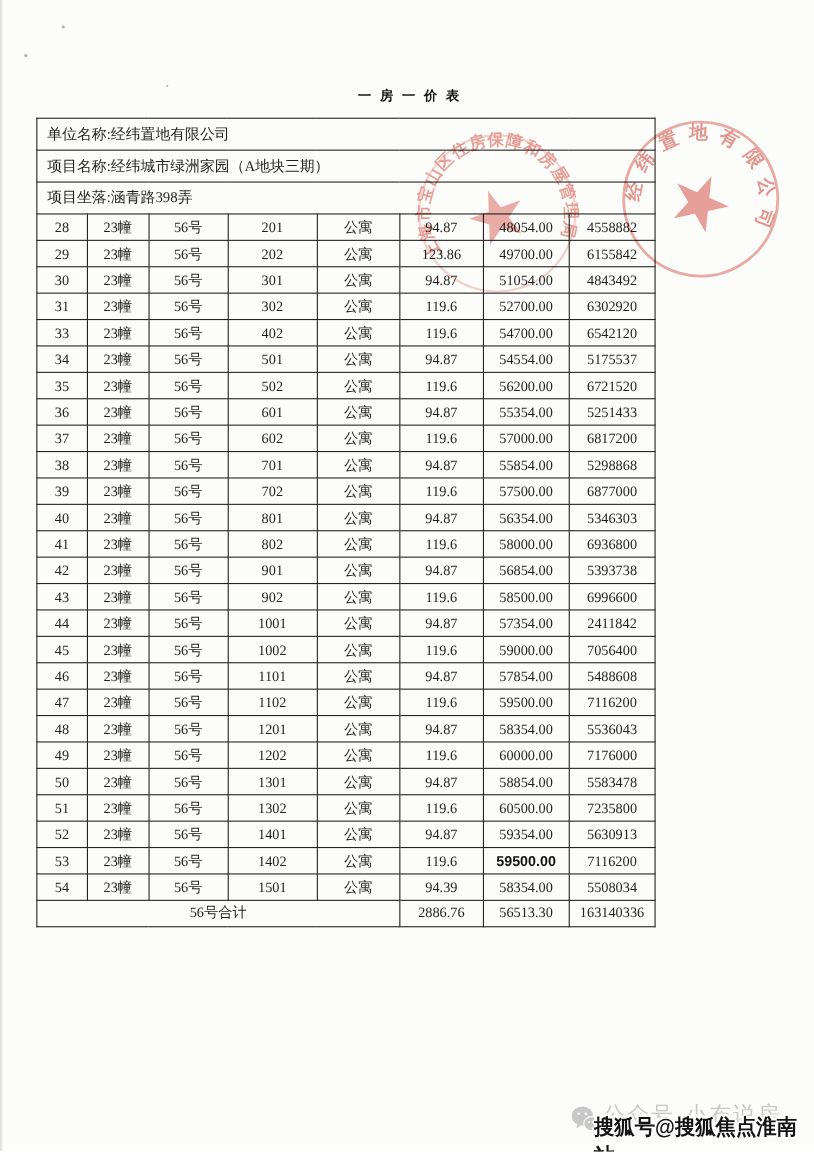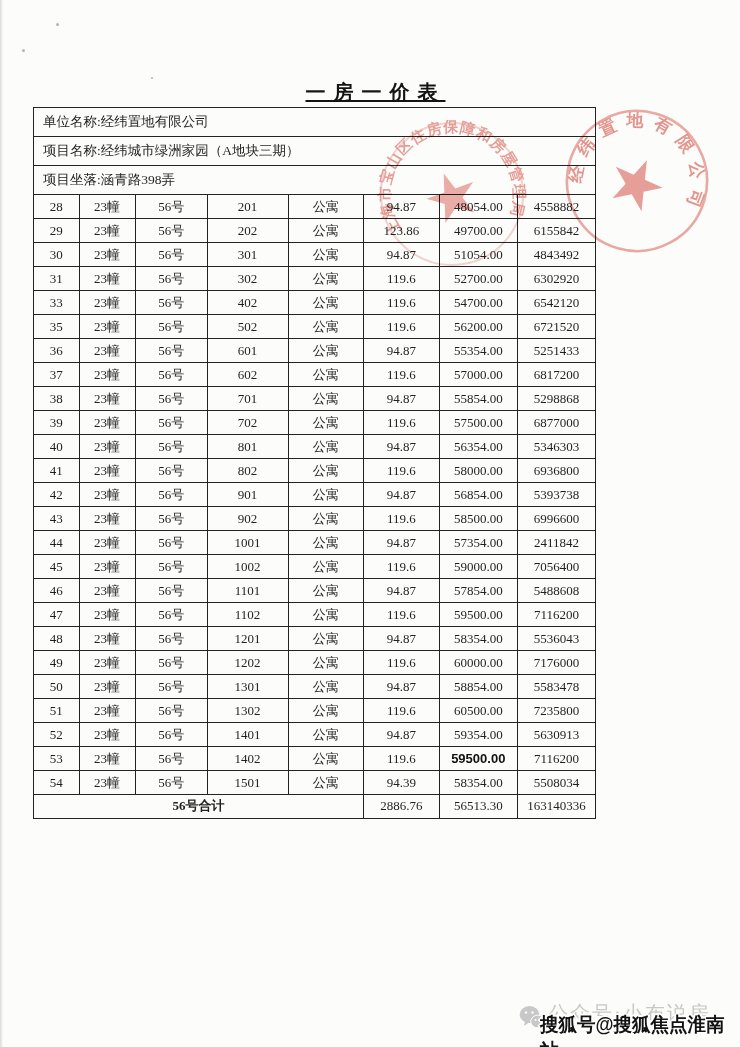--- a/index.html
+++ b/index.html
@@ -7,31 +7,31 @@
     position:relative;width:740px;height:1047px;margin:0 auto;
     background:#fcfcfa;overflow:hidden;
     font-family:"Liberation Serif","DejaVu Serif",serif;color:#1f1f1f;
   }
   .page::before{ 
     content:"";position:absolute;left:0;top:0;width:3px;height:100%;
     background:linear-gradient(to right,#d9d9d6,rgba(255,255,255,0));
   }
   .doc-title{
     position:absolute;top:79px;left:33px;width:677px;text-align:center;
-    font-size:20px;font-weight:bold;letter-spacing:8px;text-indent:8px;color:#141414;text-decoration:underline;
+    font-size:12px;font-weight:bold;letter-spacing:8px;text-indent:8px;color:#141414;
   }
   table.price-table{
     position:absolute;top:107px;left:33px;width:563px;
     border-collapse:collapse;table-layout:fixed;background:transparent;
   }
   table.price-table td{border:1.6px solid #232323;overflow:hidden;white-space:nowrap;}
   tr.info-row td{height:28px;font-size:13.5px;text-align:left;padding:0 0 0 9px;}
   tbody.data-section td{height:23px;font-size:13px;text-align:center;padding:0;}
   tbody.summary-section td{height:22.5px;font-size:13px;text-align:center;padding:0;}
-  td.sum-label{text-align:center;font-weight:bold;}
+  td.sum-label{text-align:center;}
   td.corrected{
     font-family:"Liberation Sans","DejaVu Sans",sans-serif;
     font-weight:700;font-size:12.5px;color:#111;
   }
   .stamp{position:absolute;mix-blend-mode:multiply;pointer-events:none;}
   .stamp-left{left:370px;top:110px;opacity:.60;}
   .stamp-right{left:558px;top:101px;opacity:.66;}
   .wm-gray{
     position:absolute;left:548px;top:1000px;z-index:1;
     font-family:Liberation Serif, serif;
@@ -122,20 +122,30 @@
           <td>33</td>
           <td>23幢</td>
           <td>56号</td>
           <td>402</td>
           <td>公寓</td>
           <td>119.6</td>
           <td>54700.00</td>
           <td>6542120</td>
         </tr>
         <tr>
+          <td>34</td>
+          <td>23幢</td>
+          <td>56号</td>
+          <td>501</td>
+          <td>公寓</td>
+          <td>94.87</td>
+          <td>54554.00</td>
+          <td>5175537</td>
+        </tr>
+        <tr>
           <td>35</td>
           <td>23幢</td>
           <td>56号</td>
           <td>502</td>
           <td>公寓</td>
           <td>119.6</td>
           <td>56200.00</td>
           <td>6721520</td>
         </tr>
         <tr>

